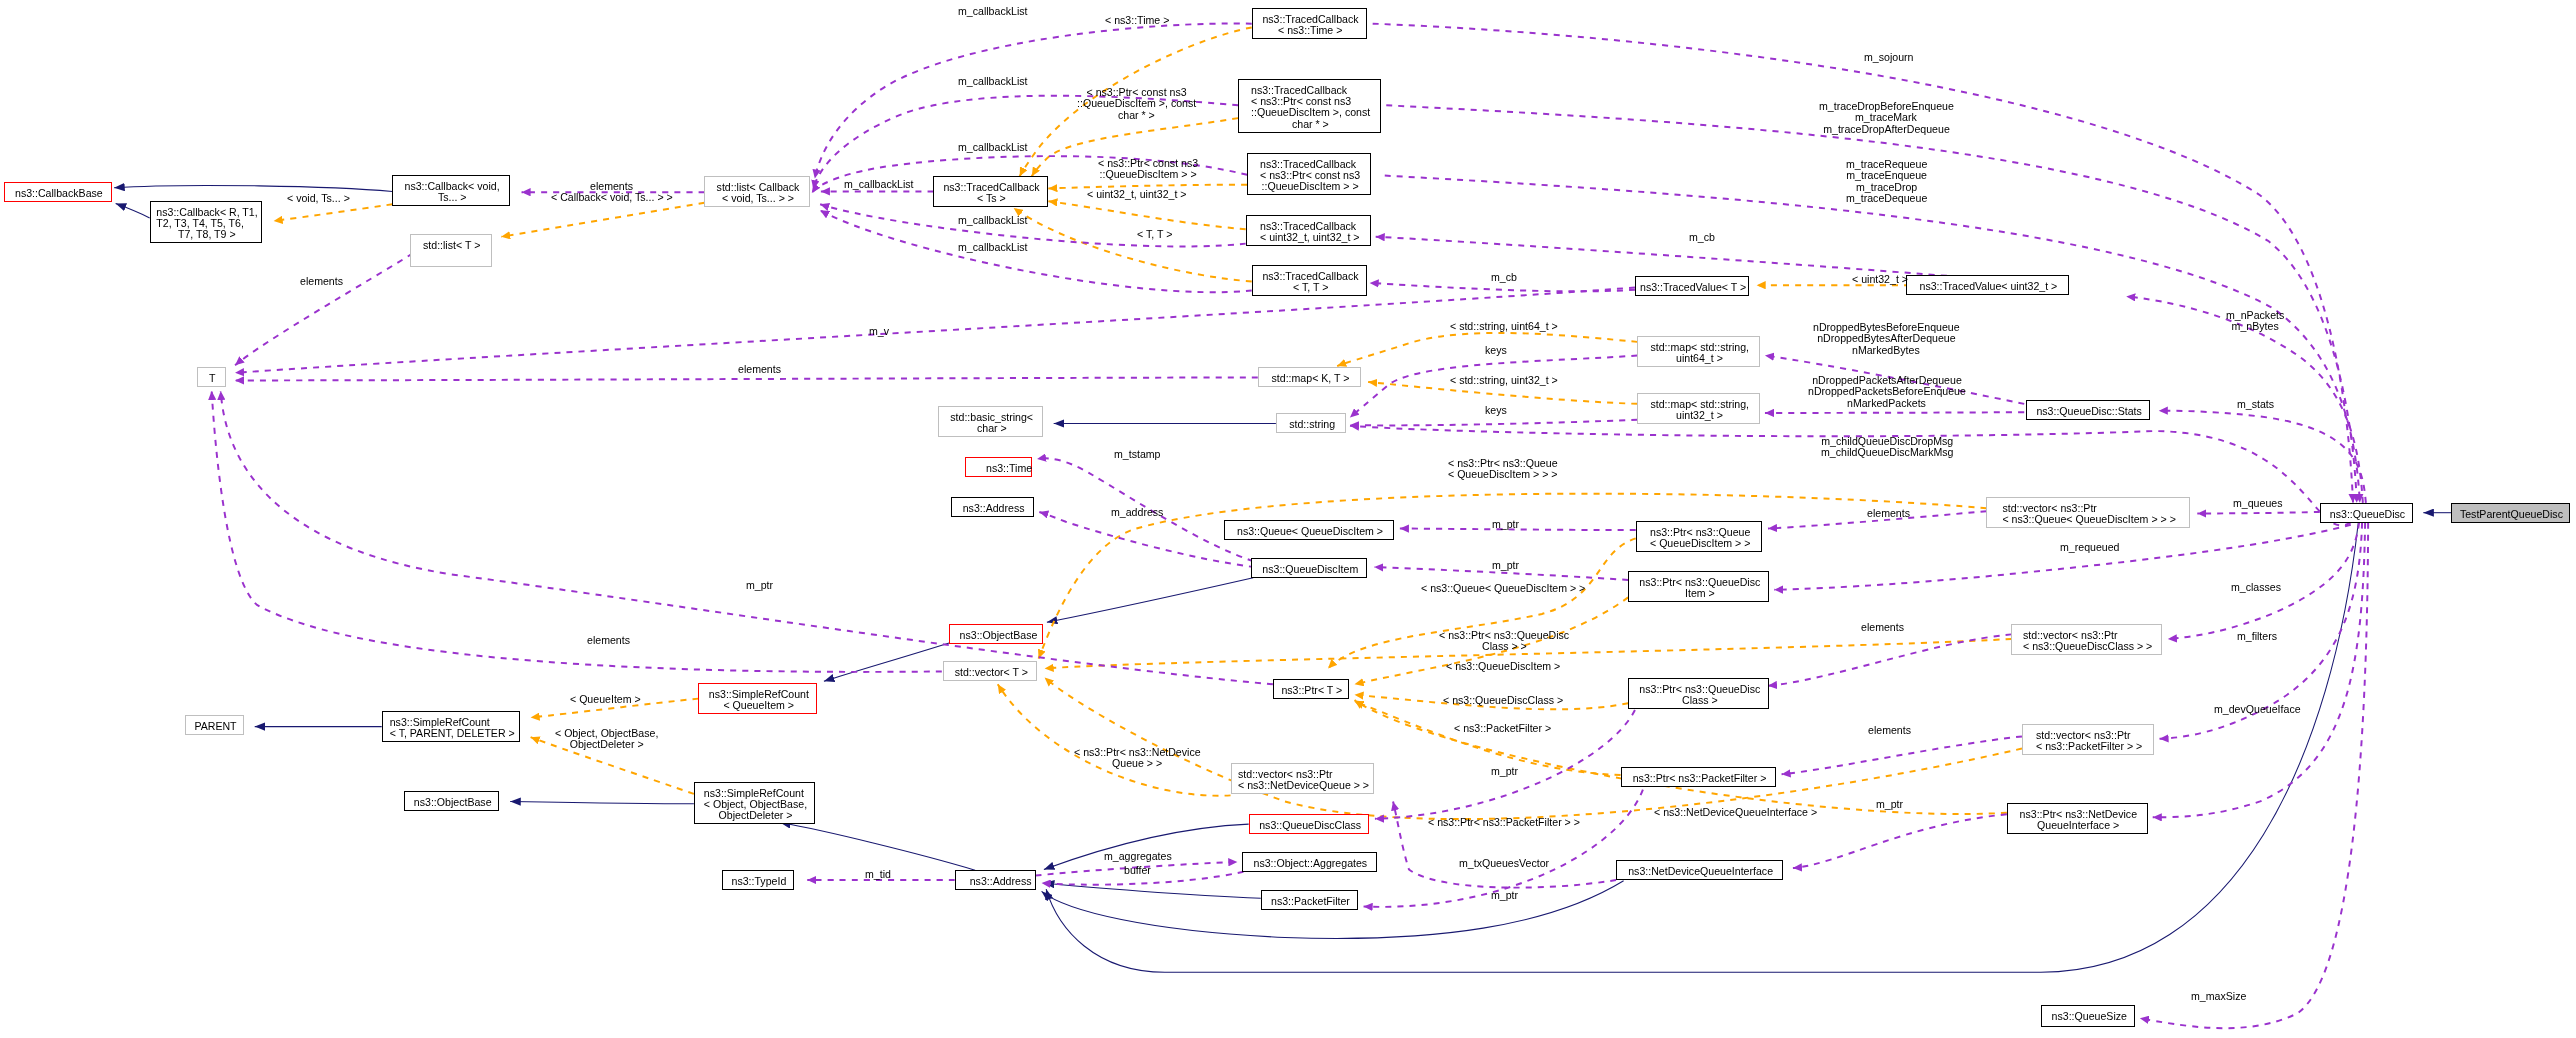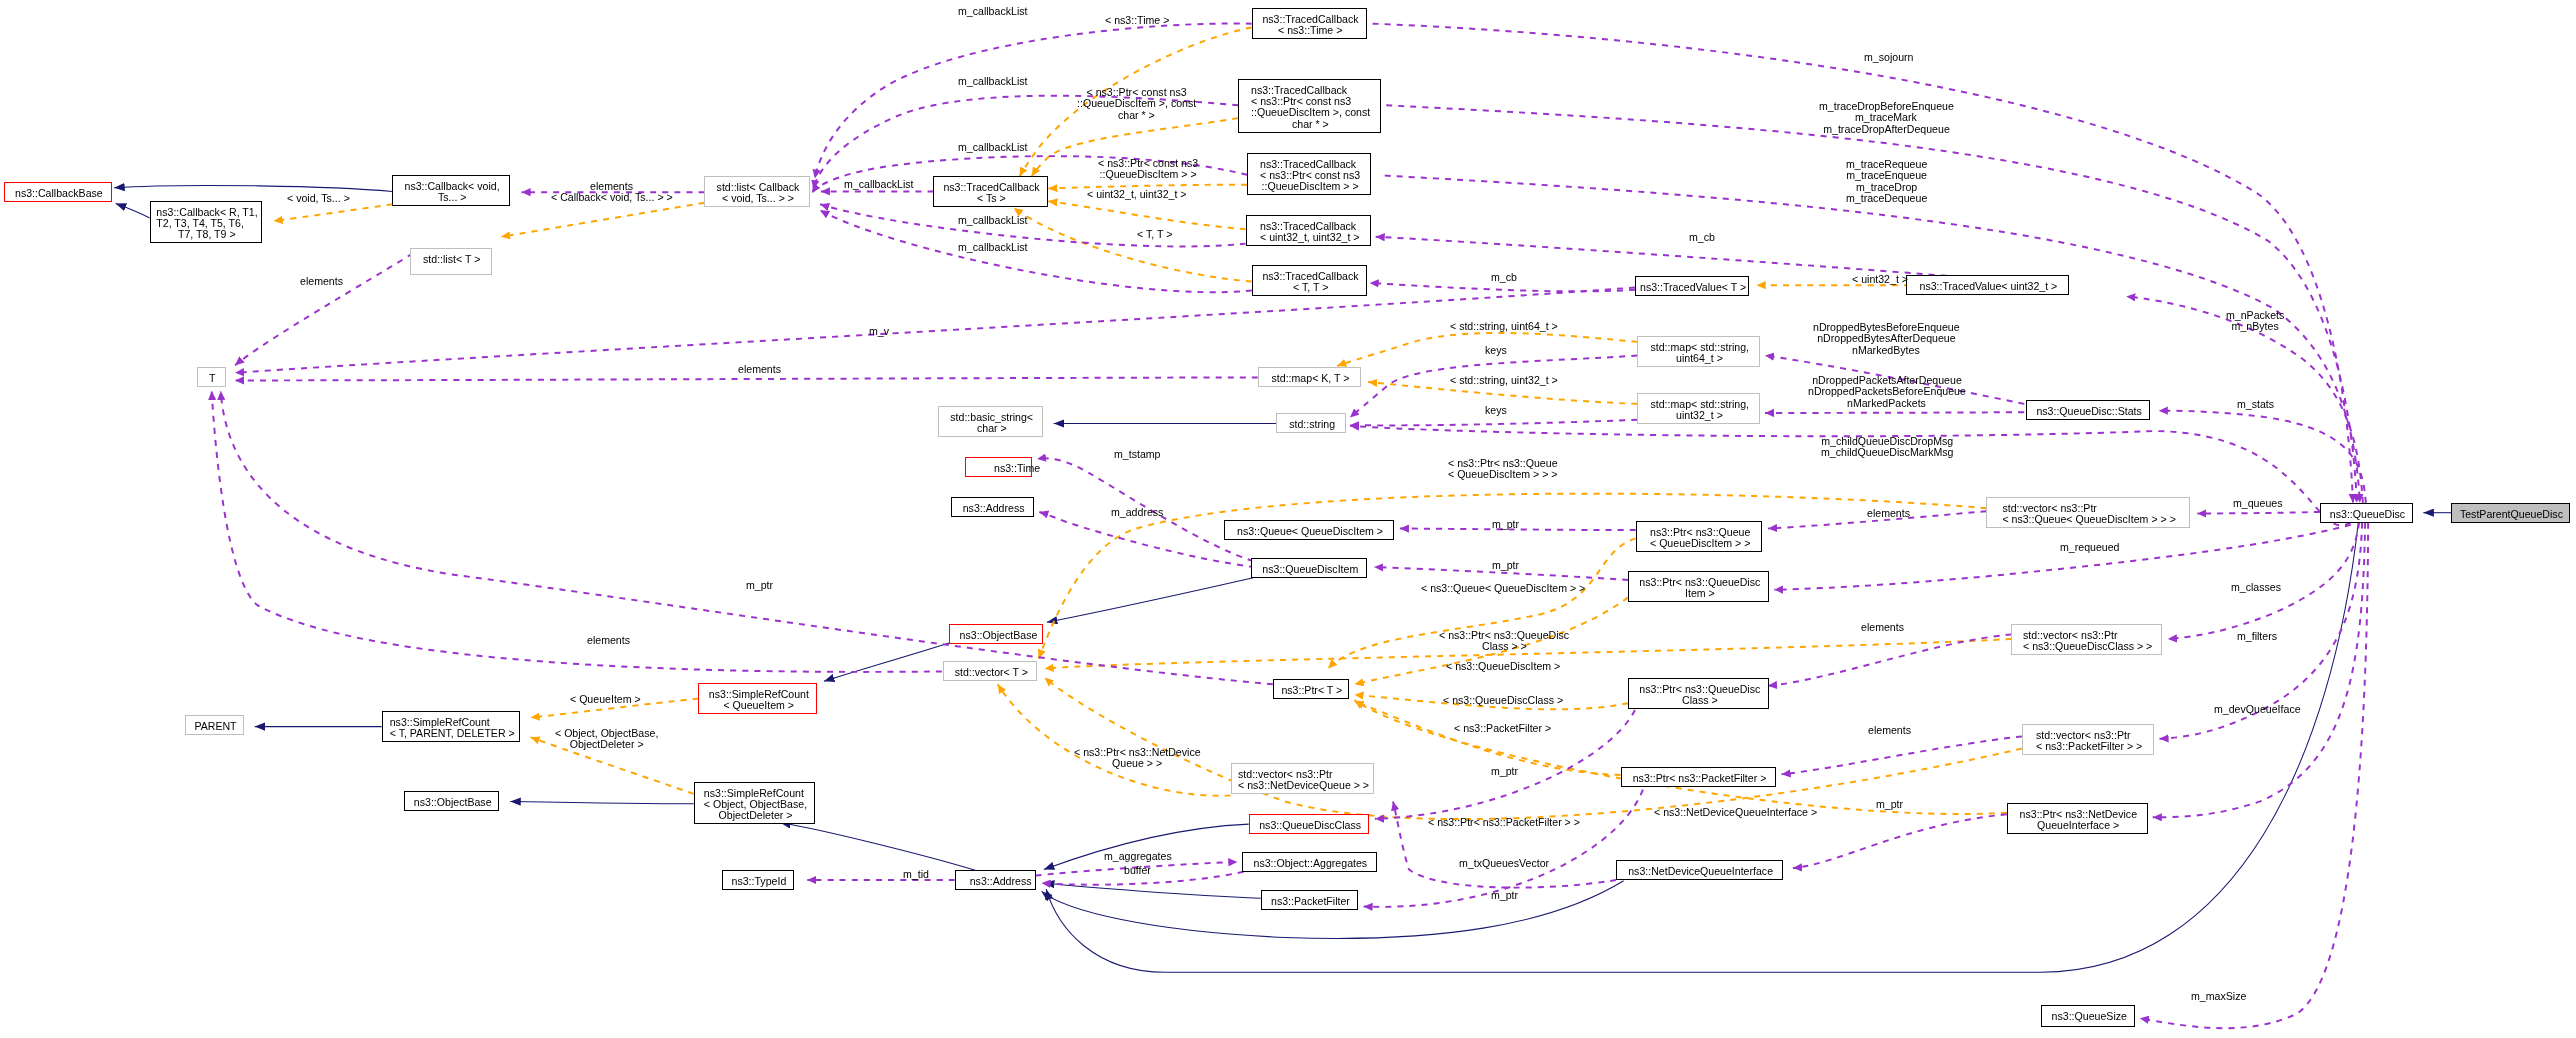--- a/index.html
+++ b/index.html
@@ -118,21 +118,21 @@
     </div>
 <div class="node s-solid" style="left:150px;top:201px;width:112px;height:42px">
       <span class="nl" style="left:5.3px;top:4.5px">ns3::Callback&lt; R, T1,</span>
       <span class="nl" style="left:5.3px;top:16px">T2, T3, T4, T5, T6,</span>
       <span class="nl" style="left:27px;top:27px">T7, T8, T9 &gt;</span>
     </div>
 <div class="node s-solid" style="left:392px;top:175px;width:118px;height:31px">
       <span class="nl" style="left:11.5px;top:4.5px">ns3::Callback&lt; void,</span>
       <span class="nl" style="left:45px;top:16px">Ts... &gt;</span>
     </div>
-<div class="node s-light" style="left:410px;top:248px;width:82px;height:27px">
+<div class="node s-light" style="left:410px;top:234px;width:82px;height:33px">
       <span class="nl" style="left:12px;top:4.5px">std::list&lt; T &gt;</span>
     </div>
 <div class="node s-light" style="left:704px;top:176px;width:106px;height:31px">
       <span class="nl" style="left:11.6px;top:4.5px">std::list&lt; Callback</span>
       <span class="nl" style="left:17px;top:16px">&lt; void, Ts... &gt; &gt;</span>
     </div>
 <div class="node s-solid" style="left:933px;top:176px;width:115px;height:31px">
       <span class="nl" style="left:9.4px;top:4.5px">ns3::TracedCallback</span>
       <span class="nl" style="left:43px;top:16px">&lt; Ts &gt;</span>
     </div>
@@ -183,21 +183,21 @@
       <span class="nl" style="left:9.4px;top:4.5px">ns3::QueueDisc::Stats</span>
     </div>
 <div class="node s-light" style="left:938px;top:406px;width:105px;height:31px">
       <span class="nl" style="left:11.3px;top:4.5px">std::basic_string&lt;</span>
       <span class="nl" style="left:38px;top:16px">char &gt;</span>
     </div>
 <div class="node s-light" style="left:1276px;top:413px;width:70px;height:19.7px">
       <span class="nl" style="left:12.2px;top:4.5px">std::string</span>
     </div>
 <div class="node s-red" style="left:965px;top:457px;width:67px;height:19.7px">
-      <span class="nl" style="left:28px;top:4.5px">ns3::Time</span>
+      <span class="nl" style="left:20px;top:4.5px">ns3::Time</span>
     </div>
 <div class="node s-solid" style="left:951px;top:497px;width:83px;height:19.7px">
       <span class="nl" style="left:10.7px;top:4.5px">ns3::Address</span>
     </div>
 <div class="node s-solid" style="left:1224px;top:520px;width:170px;height:19.7px">
       <span class="nl" style="left:12px;top:4.5px">ns3::Queue&lt; QueueDiscItem &gt;</span>
     </div>
 <div class="node s-solid" style="left:1636px;top:521px;width:126px;height:31px">
       <span class="nl" style="left:13px;top:4.5px">ns3::Ptr&lt; ns3::Queue</span>
       <span class="nl" style="left:13px;top:16px">&lt; QueueDiscItem &gt; &gt;</span>
@@ -333,21 +333,21 @@
 <div class="elabel" style="left:1111px;top:507px;width:52px;height:11.3px"><span class="nl" style="left:0px;top:0px">m_address</span></div>
 <div class="elabel" style="left:1492px;top:519px;width:27px;height:11.3px"><span class="nl" style="left:0px;top:0px">m_ptr</span></div>
 <div class="elabel" style="left:1492px;top:560px;width:27px;height:11.3px"><span class="nl" style="left:0px;top:0px">m_ptr</span></div>
 <div class="elabel" style="left:1867px;top:508px;width:43px;height:11.3px"><span class="nl" style="left:0px;top:0px">elements</span></div>
 <div class="elabel" style="left:1861px;top:622px;width:43px;height:11.3px"><span class="nl" style="left:0px;top:0px">elements</span></div>
 <div class="elabel" style="left:1868px;top:725px;width:43px;height:11.3px"><span class="nl" style="left:0px;top:0px">elements</span></div>
 <div class="elabel" style="left:1491px;top:766px;width:27px;height:11.3px"><span class="nl" style="left:0px;top:0px">m_ptr</span></div>
 <div class="elabel" style="left:1491px;top:890px;width:27px;height:11.3px"><span class="nl" style="left:0px;top:0px">m_ptr</span></div>
 <div class="elabel" style="left:1876px;top:799px;width:27px;height:11.3px"><span class="nl" style="left:0px;top:0px">m_ptr</span></div>
 <div class="elabel" style="left:1459px;top:858px;width:90px;height:11.3px"><span class="nl" style="left:0px;top:0px">m_txQueuesVector</span></div>
-<div class="elabel" style="left:903px;top:869px;width:16px;height:11.3px"><span class="nl" style="left:0px;top:0px">m_tid</span></div>
+<div class="elabel" style="left:865px;top:869px;width:16px;height:11.3px"><span class="nl" style="left:0px;top:0px">m_tid</span></div>
 <div class="elabel" style="left:1104px;top:851px;width:68px;height:11.3px"><span class="nl" style="left:0px;top:0px">m_aggregates</span></div>
 <div class="elabel" style="left:1124px;top:865px;width:27px;height:11.3px"><span class="nl" style="left:0px;top:0px">buffer</span></div>
 <div class="elabel" style="left:1864px;top:52px;width:49px;height:11.3px"><span class="nl" style="left:0px;top:0px">m_sojourn</span></div>
 <div class="elabel" style="left:1819px;top:101px;width:135px;height:34px"><span class="nl" style="left:0px;top:0px">m_traceDropBeforeEnqueue</span><span class="nl" style="left:36px;top:11.3px">m_traceMark</span><span class="nl" style="left:4.2px;top:23px">m_traceDropAfterDequeue</span></div>
 <div class="elabel" style="left:1846px;top:159px;width:81px;height:45px"><span class="nl" style="left:0px;top:0px">m_traceRequeue</span><span class="nl" style="left:0.3px;top:11.3px">m_traceEnqueue</span><span class="nl" style="left:10px;top:23px">m_traceDrop</span><span class="nl" style="left:0px;top:34px">m_traceDequeue</span></div>
 <div class="elabel" style="left:2226px;top:310px;width:58px;height:23px"><span class="nl" style="left:0px;top:0px">m_nPackets</span><span class="nl" style="left:5.6px;top:11.3px">m_nBytes</span></div>
 <div class="elabel" style="left:2237px;top:399px;width:37px;height:11.3px"><span class="nl" style="left:0px;top:0px">m_stats</span></div>
 <div class="elabel" style="left:2233px;top:498px;width:49px;height:11.3px"><span class="nl" style="left:0px;top:0px">m_queues</span></div>
 <div class="elabel" style="left:2060px;top:542px;width:59px;height:11.3px"><span class="nl" style="left:0px;top:0px">m_requeued</span></div>
 <div class="elabel" style="left:2231px;top:582px;width:50px;height:11.3px"><span class="nl" style="left:0px;top:0px">m_classes</span></div>

